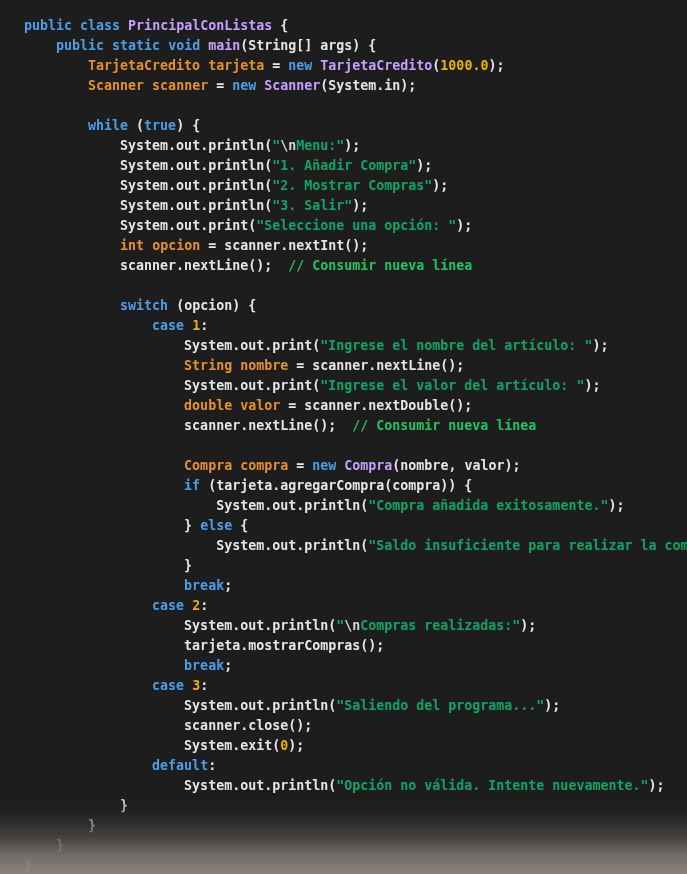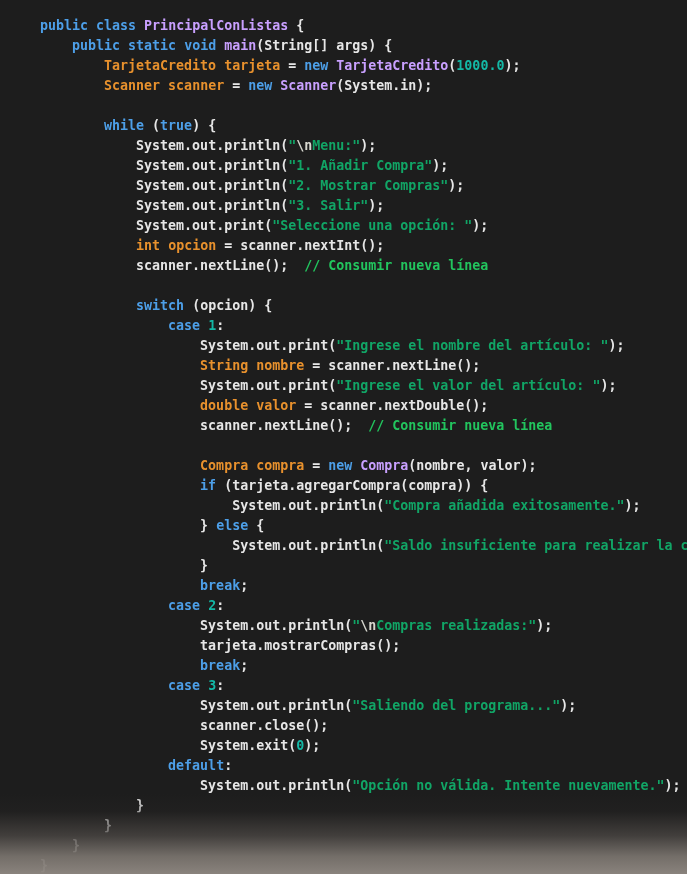--- a/index.html
+++ b/index.html
@@ -29,21 +29,20 @@
     white-space: pre;
     overflow: hidden;
     color: #e6e6e6;
   }
   .ln {
     display: block;
     height: 20px;
     padding-left: 24px;
     white-space: pre;
     overflow: hidden;
-    margin-left: 16px;
   }
   
   .kw   { color: #4d9fe8; }            
   .typ  { color: #e8912d; }            
   .cls  { color: #c9a0ff; }            
   .str  { color: #11a566; }            
   .esc  { color: #d7d7cf; }            
   .num  { color: #e8912d; }            
   .cmt  { color: #a9a193; }            
   .pln  { color: #e6e6e6; }            
@@ -57,19 +56,19 @@
     height: 80px;
     pointer-events: none;
     background: linear-gradient(to bottom,
                 rgba(29,29,29,0) 0%,
                 rgba(40,38,37,0.35) 22%,
                 rgba(76,72,69,0.78) 52%,
                 rgba(122,116,110,0.93) 78%,
                 rgba(141,134,128,0.97) 100%);
   }
 </style>
-<style>#code .kw{color:#4d9fe8;}#code .typ{color:#e8912d;}#code .cls{color:#c9a0ff;}#code .str{color:#11a566;}#code .esc{color:#d7d7cf;}#code .num{color:#14b8a6;}#code .cmt{color:#22c55e;}#code .pln{color:#e6e6e6;}#screen{background:#1d1d1d;}</style></head>
+<style>#code .kw{color:#4d9fe8;}#code .typ{color:#e8912d;}#code .cls{color:#c9a0ff;}#code .str{color:#11a566;}#code .esc{color:#d7d7cf;}#code .num{color:#eab308;}#code .cmt{color:#22c55e;}#code .pln{color:#e6e6e6;}#screen{background:#1d1d1d;}</style></head>
 <body>
 
 <div id="screen">
   <pre id="code"><span class="ln"><span class="kw">public</span><span class="pln"> </span><span class="kw">class</span><span class="pln"> </span><span class="cls">PrincipalConListas</span><span class="pln"> {</span></span><span class="ln"><span class="pln">    </span><span class="kw">public</span><span class="pln"> </span><span class="kw">static</span><span class="pln"> </span><span class="kw">void</span><span class="pln"> </span><span class="cls">main</span><span class="pln">(</span><span class="pln">String</span><span class="pln">[] args) {</span></span><span class="ln"><span class="pln">        </span><span class="typ">TarjetaCredito</span><span class="pln"> </span><span class="typ">tarjeta</span><span class="pln"> = </span><span class="kw">new</span><span class="pln"> </span><span class="cls">TarjetaCredito</span><span class="pln">(</span><span class="num">1000.0</span><span class="pln">);</span></span><span class="ln"><span class="pln">        </span><span class="typ">Scanner</span><span class="pln"> </span><span class="typ">scanner</span><span class="pln"> = </span><span class="kw">new</span><span class="pln"> </span><span class="cls">Scanner</span><span class="pln">(System.in);</span></span><span class="ln">&nbsp;</span><span class="ln"><span class="pln">        </span><span class="kw">while</span><span class="pln"> (</span><span class="kw">true</span><span class="pln">) {</span></span><span class="ln"><span class="pln">            </span><span class="pln">System.out.println(</span><span class="str">"</span><span class="esc">\n</span><span class="str">Menu:"</span><span class="pln">);</span></span><span class="ln"><span class="pln">            </span><span class="pln">System.out.println(</span><span class="str">"1. Añadir Compra"</span><span class="pln">);</span></span><span class="ln"><span class="pln">            </span><span class="pln">System.out.println(</span><span class="str">"2. Mostrar Compras"</span><span class="pln">);</span></span><span class="ln"><span class="pln">            </span><span class="pln">System.out.println(</span><span class="str">"3. Salir"</span><span class="pln">);</span></span><span class="ln"><span class="pln">            </span><span class="pln">System.out.print(</span><span class="str">"Seleccione una opción: "</span><span class="pln">);</span></span><span class="ln"><span class="pln">            </span><span class="typ">int</span><span class="pln"> </span><span class="typ">opcion</span><span class="pln"> = </span><span class="pln">scanner.nextInt();</span></span><span class="ln"><span class="pln">            </span><span class="pln">scanner.nextLine();  </span><span class="cmt">// Consumir nueva línea</span></span><span class="ln">&nbsp;</span><span class="ln"><span class="pln">            </span><span class="kw">switch</span><span class="pln"> (opcion) {</span></span><span class="ln"><span class="pln">                </span><span class="kw">case</span><span class="pln"> </span><span class="num">1</span><span class="pln">:</span></span><span class="ln"><span class="pln">                    </span><span class="pln">System.out.print(</span><span class="str">"Ingrese el nombre del artículo: "</span><span class="pln">);</span></span><span class="ln"><span class="pln">                    </span><span class="typ">String</span><span class="pln"> </span><span class="typ">nombre</span><span class="pln"> = </span><span class="pln">scanner.nextLine();</span></span><span class="ln"><span class="pln">                    </span><span class="pln">System.out.print(</span><span class="str">"Ingrese el valor del artículo: "</span><span class="pln">);</span></span><span class="ln"><span class="pln">                    </span><span class="typ">double</span><span class="pln"> </span><span class="typ">valor</span><span class="pln"> = </span><span class="pln">scanner.nextDouble();</span></span><span class="ln"><span class="pln">                    </span><span class="pln">scanner.nextLine();  </span><span class="cmt">// Consumir nueva línea</span></span><span class="ln">&nbsp;</span><span class="ln"><span class="pln">                    </span><span class="typ">Compra</span><span class="pln"> </span><span class="typ">compra</span><span class="pln"> = </span><span class="kw">new</span><span class="pln"> </span><span class="cls">Compra</span><span class="pln">(nombre, valor);</span></span><span class="ln"><span class="pln">                    </span><span class="kw">if</span><span class="pln"> (tarjeta.agregarCompra(compra)) {</span></span><span class="ln"><span class="pln">                        </span><span class="pln">System.out.println(</span><span class="str">"Compra añadida exitosamente."</span><span class="pln">);</span></span><span class="ln"><span class="pln">                    } </span><span class="kw">else</span><span class="pln"> {</span></span><span class="ln"><span class="pln">                        </span><span class="pln">System.out.println(</span><span class="str">"Saldo insuficiente para realizar la compra."</span></span><span class="ln"><span class="pln">                    }</span></span><span class="ln"><span class="pln">                    </span><span class="kw">break</span><span class="pln">;</span></span><span class="ln"><span class="pln">                </span><span class="kw">case</span><span class="pln"> </span><span class="num">2</span><span class="pln">:</span></span><span class="ln"><span class="pln">                    </span><span class="pln">System.out.println(</span><span class="str">"</span><span class="esc">\n</span><span class="str">Compras realizadas:"</span><span class="pln">);</span></span><span class="ln"><span class="pln">                    </span><span class="pln">tarjeta.mostrarCompras();</span></span><span class="ln"><span class="pln">                    </span><span class="kw">break</span><span class="pln">;</span></span><span class="ln"><span class="pln">                </span><span class="kw">case</span><span class="pln"> </span><span class="num">3</span><span class="pln">:</span></span><span class="ln"><span class="pln">                    </span><span class="pln">System.out.println(</span><span class="str">"Saliendo del programa..."</span><span class="pln">);</span></span><span class="ln"><span class="pln">                    </span><span class="pln">scanner.close();</span></span><span class="ln"><span class="pln">                    </span><span class="pln">System.exit(</span><span class="num">0</span><span class="pln">);</span></span><span class="ln"><span class="pln">                </span><span class="kw">default</span><span class="pln">:</span></span><span class="ln"><span class="pln">                    </span><span class="pln">System.out.println(</span><span class="str">"Opción no válida. Intente nuevamente."</span><span class="pln">);</span></span><span class="ln"><span class="pln">            }</span></span><span class="ln"><span class="pln">        }</span></span><span class="ln"><span class="pln">    }</span></span><span class="ln"><span class="pln">}</span></span></pre>
   <div id="fade"></div>
 </div>
 
 </body></html>

